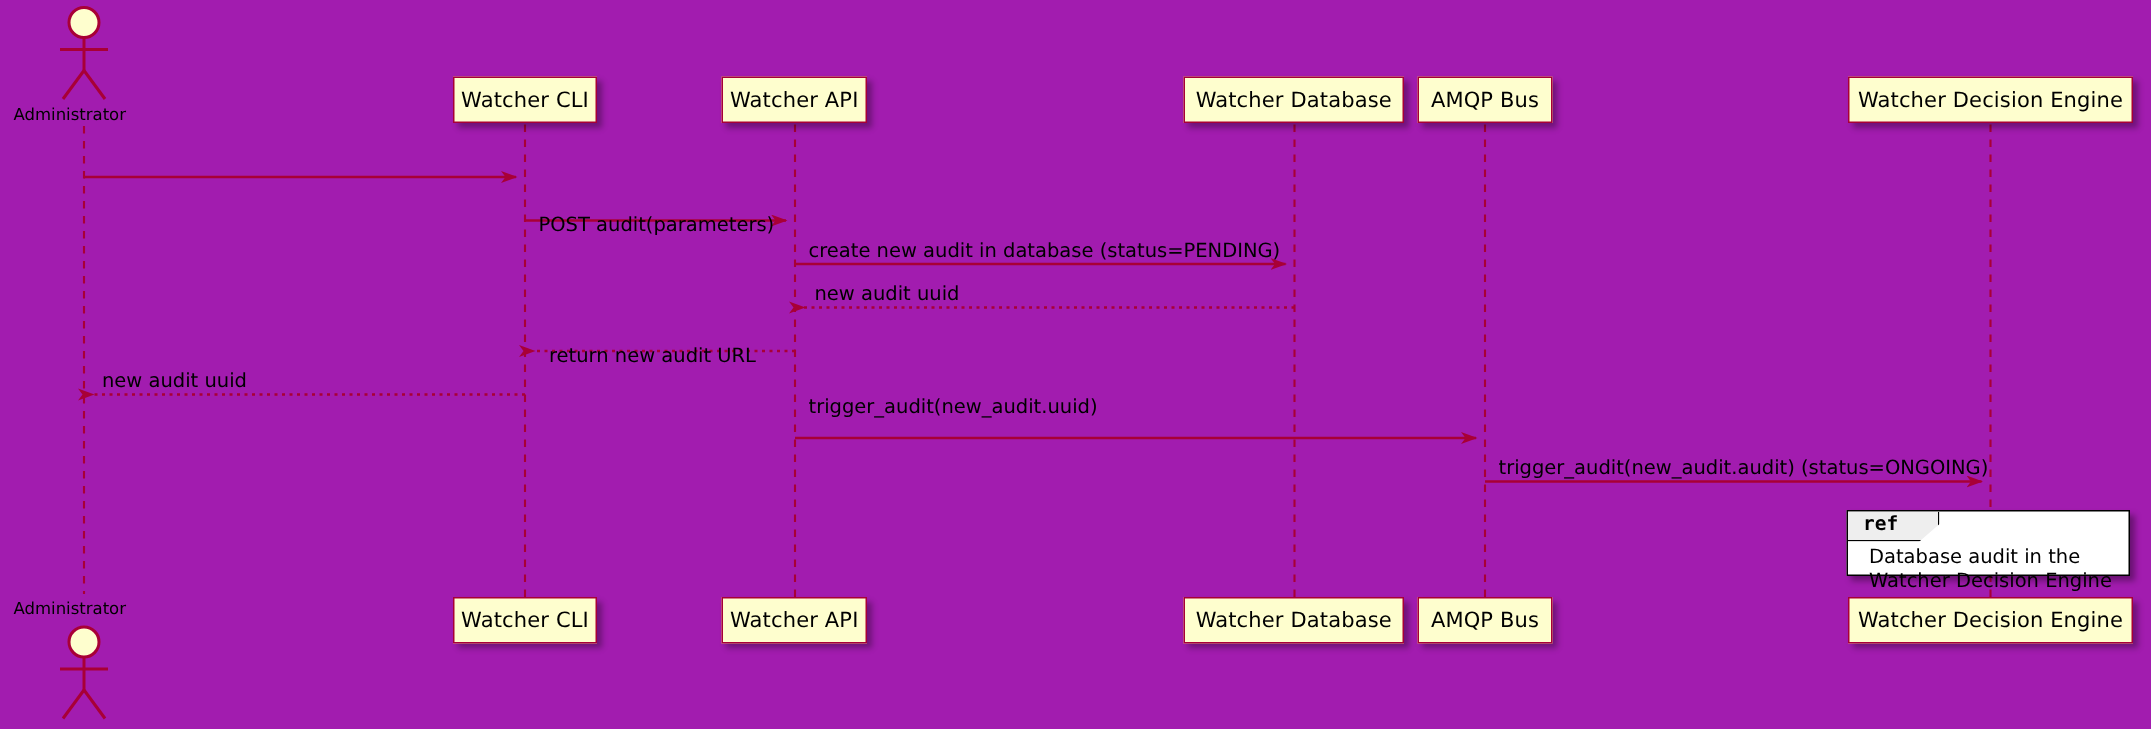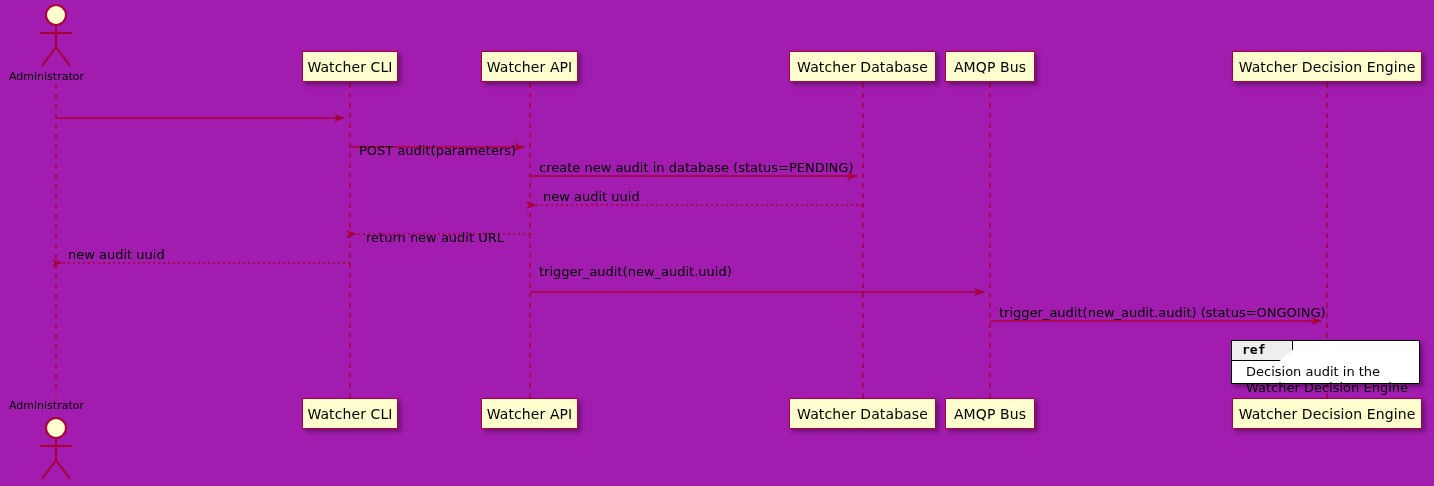--- a/index.html
+++ b/index.html
@@ -186,18 +186,18 @@
   <div class="msg-label" style="left:543px;top:190px;">new audit uuid</div>
   <div class="msg-label" style="left:366px;top:231px;">return new audit URL</div>
   <div class="msg-label" style="left:68px;top:248px;">new audit uuid</div>
   <div class="msg-label" style="left:539px;top:265px;">trigger_audit(new_audit.uuid)</div>
   <div class="msg-label" style="left:999px;top:306px;">trigger_audit(new_audit.audit) (status=ONGOING)</div>
 
   <div class="ref-box" style="left:1231px;top:328px;width:189px;height:44px;margin-top:12px;">
     <div class="ref-tab"></div>
     <div class="ref-tab-text">ref</div>
     <div class="ref-body">
-      <div>Decision audit in the</div>
+      <div>Database audit in the</div>
       <div>Watcher Decision Engine</div>
     </div>
   </div>
 
 </div>
 
 </body></html>

